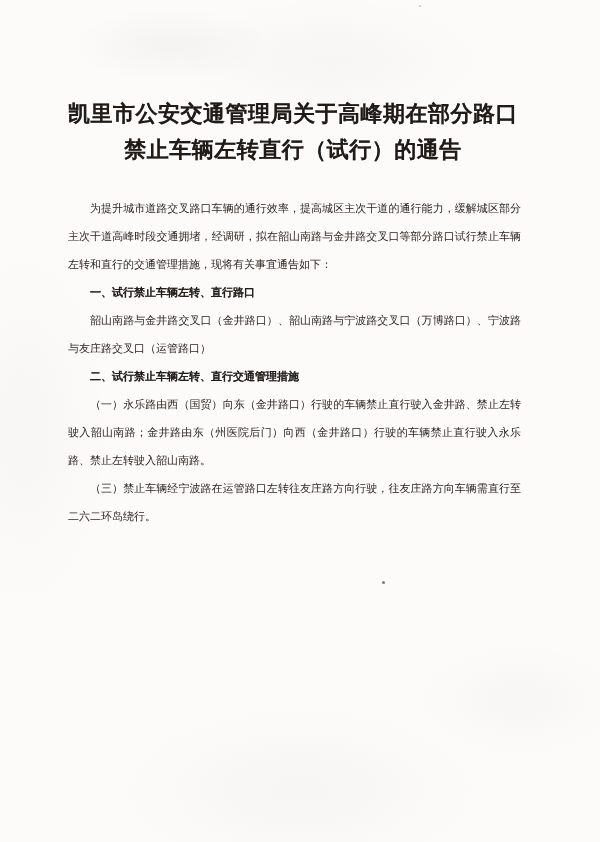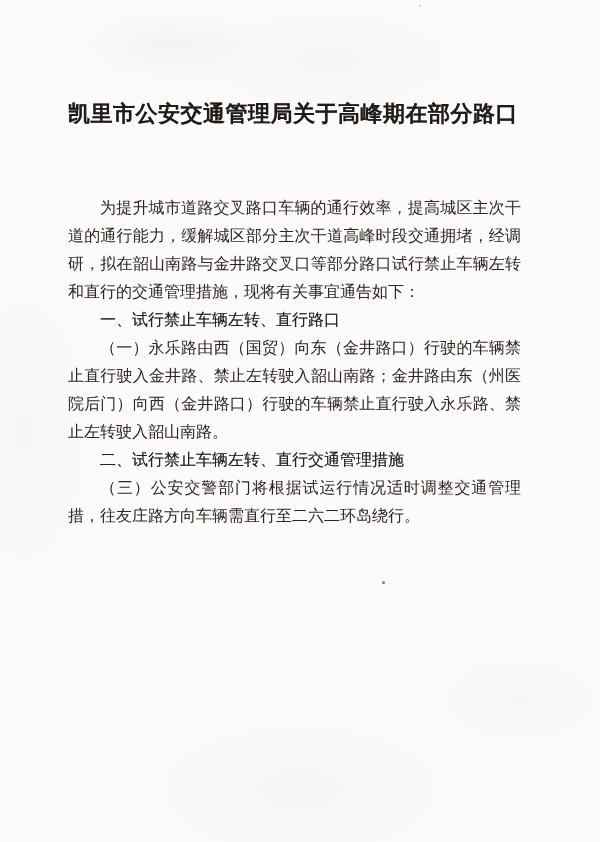--- a/index.html
+++ b/index.html
@@ -34,58 +34,60 @@
     font-weight: bold;
     letter-spacing: 0.5px;
     color: #1e1b19;
     text-shadow: 0 0 0.5px rgba(30,27,25,0.6);
   }
   .doc-body {
     position: absolute;
     top: 194px;
     left: 68px;
     width: 453px;
-    font-size: 16px;
+    font-size: 11px;
     line-height: 28px;
     text-align: justify;
     text-justify: inter-ideograph;
     color: #2b2623;
   }
   .para {
     margin: 0;
     text-indent: 2em;
   }
   .para.heading {
-    font-weight: normal;
+    font-weight: bold;
     color: #211e1c;
     text-shadow: 0 0 0.4px rgba(33,30,28,0.55);
   }
   .artifact-dot {
     position: absolute;
     width: 3px;
     height: 3px;
     border-radius: 50%;
     background: rgba(45,40,38,0.6);
   }
   .dot-1 { left: 382px; top: 581px; }
   .dot-2 { left: 419px; top: 5px; width: 2px; height: 2px; background: rgba(120,110,110,0.35); }
 </style>
 </head>
 <body>
 
 <div class="page">
 
   <div class="doc-title">
     <div>凯里市公安交通管理局关于高峰期在部分路口</div>
+    <div>禁止车辆左转直行（试行）的通告</div>
   </div>
 
   <div class="doc-body">
       <p class="para">为提升城市道路交叉路口车辆的通行效率，提高城区主次干道的通行能力，缓解城区部分主次干道高峰时段交通拥堵，经调研，拟在韶山南路与金井路交叉口等部分路口试行禁止车辆左转和直行的交通管理措施，现将有关事宜通告如下：</p>
       <p class="para heading">一、试行禁止车辆左转、直行路口</p>
+      <p class="para">韶山南路与金井路交叉口（金井路口）、韶山南路与宁波路交叉口（万博路口）、宁波路与友庄路交叉口（运管路口）</p>
+      <p class="para heading">二、试行禁止车辆左转、直行交通管理措施</p>
       <p class="para">（一）永乐路由西（国贸）向东（金井路口）行驶的车辆禁止直行驶入金井路、禁止左转驶入韶山南路；金井路由东（州医院后门）向西（金井路口）行驶的车辆禁止直行驶入永乐路、禁止左转驶入韶山南路。</p>
-      <p class="para heading">二、试行禁止车辆左转、直行交通管理措施</p>
-      <p class="para">（三）公安交警部门将根据试运行情况适时调整交通管理措，往友庄路方向车辆需直行至二六二环岛绕行。</p>
+      <p class="para">（三）禁止车辆经宁波路在运管路口左转往友庄路方向行驶，往友庄路方向车辆需直行至二六二环岛绕行。</p>
     </div>
 
   <span class="artifact-dot dot-1"></span>
   <span class="artifact-dot dot-2"></span>
 
 </div>
 
 </body></html>

